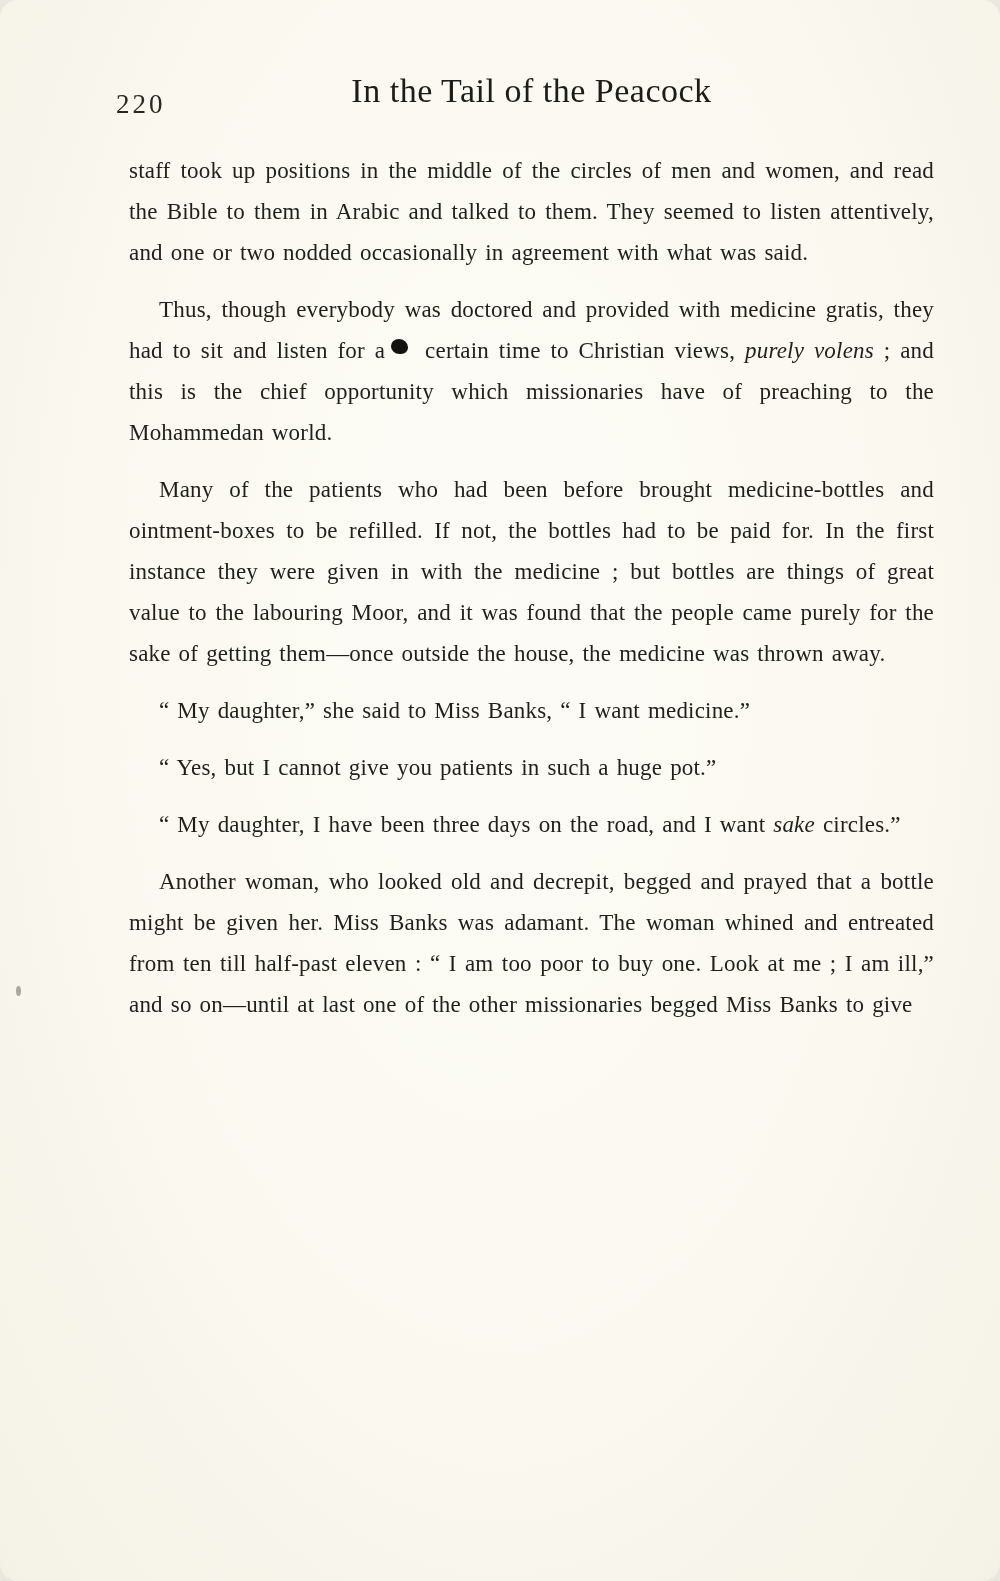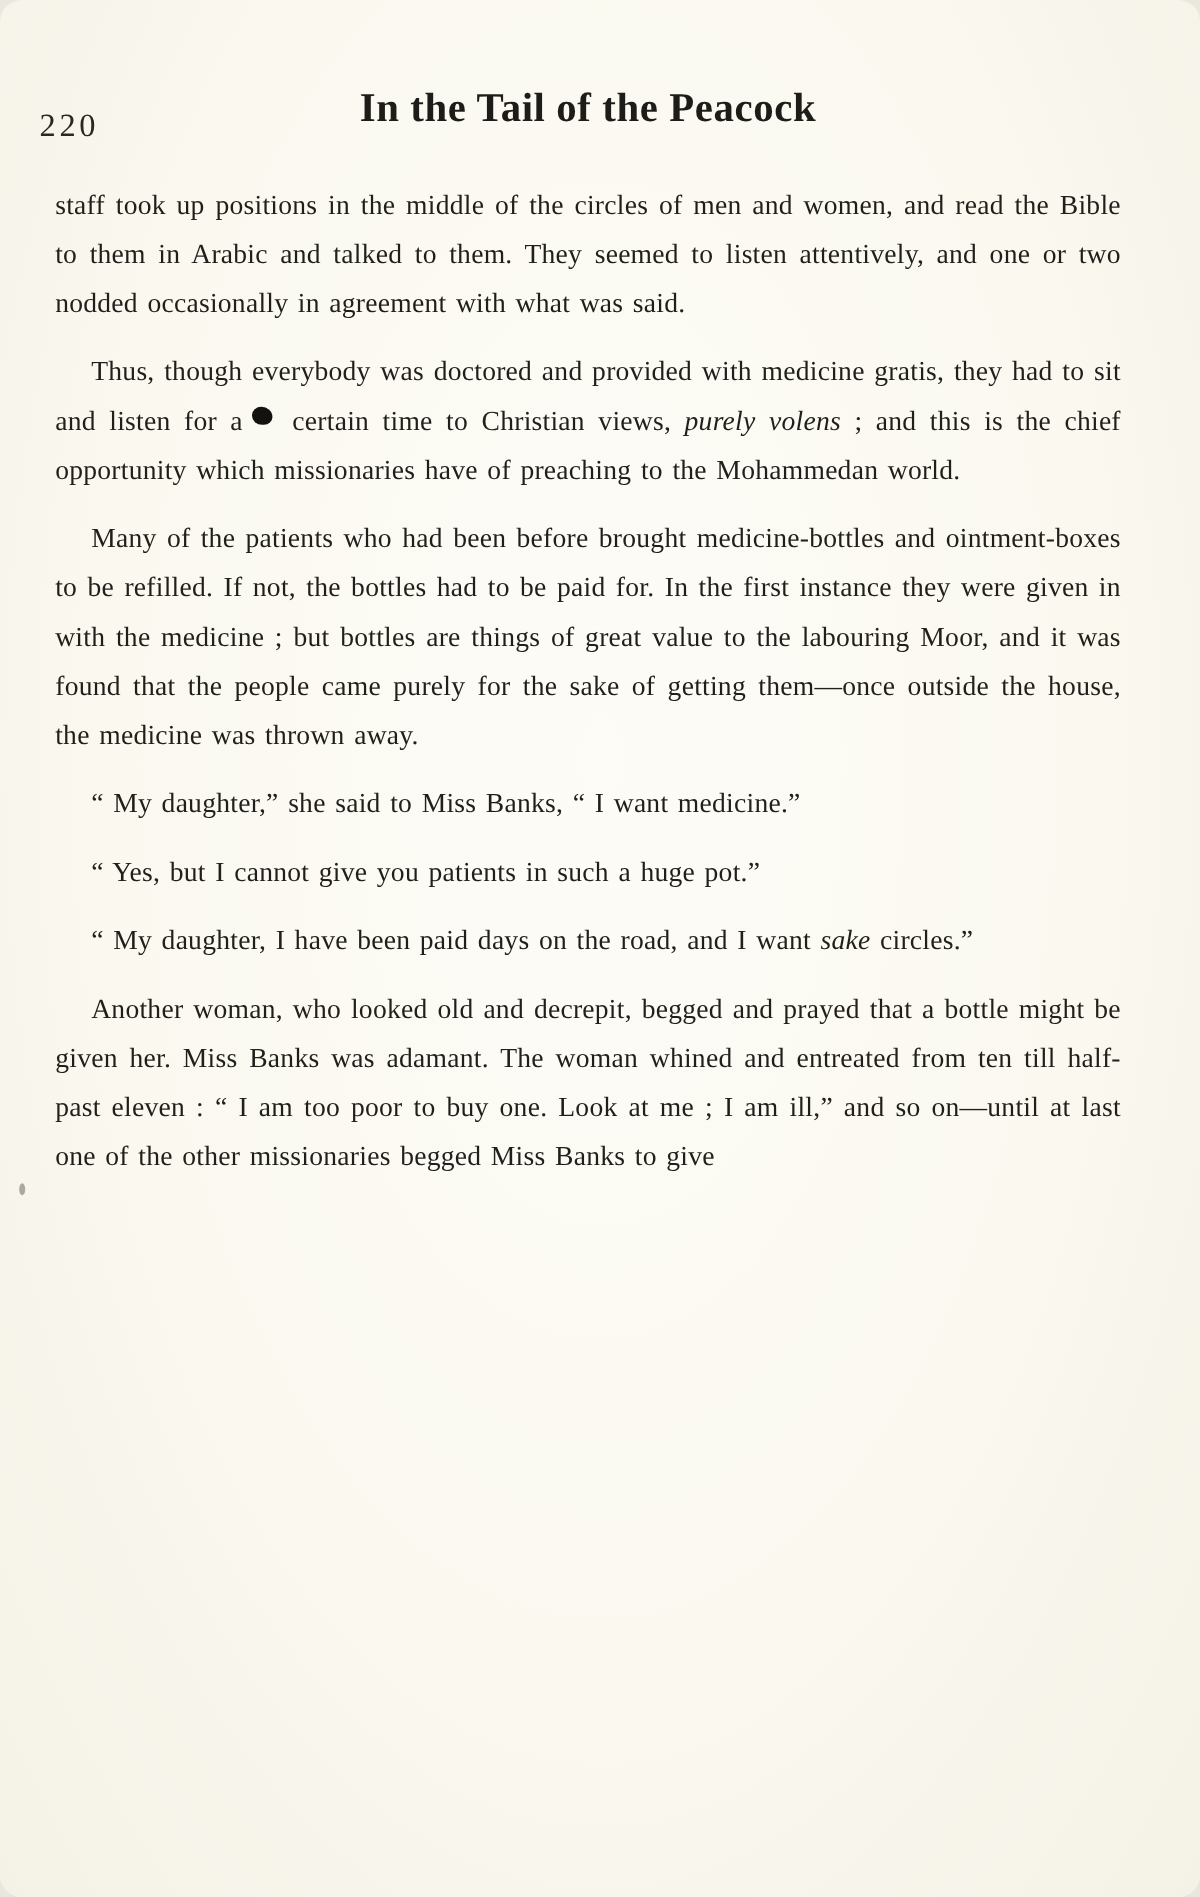--- a/index.html
+++ b/index.html
@@ -9,42 +9,42 @@
   }
   .page {
     position: relative;
     width: 1000px;
     height: 1581px;
     margin: 0 auto;
     box-sizing: border-box;
     background: radial-gradient(ellipse at 50% 40%, #fdfcf7 0%, #faf8ef 60%, #f4f1e6 100%);
     color: #211f1b;
     font-family: "Liberation Serif", "DejaVu Serif", serif;
-    padding: 72px 50px 30px 30px;
+    padding: 72px 50px 30px 113px;
     overflow: hidden;
     border-radius: 18px;
   }
   .page-header {
     position: relative;
     height: 52px;
     margin-bottom: 26px;
   }
   .page-number {
     position: absolute;
     left: 3px;
     bottom: 4px;
     font-size: 27px;
     letter-spacing: 3px;
     color: #2a2823;
   }
   .running-title {
     margin: 0;
     text-align: center;
     font-size: 34px;
-    font-weight: 700;
+    font-weight: 400;
     letter-spacing: 0.5px;
     color: #1e1c18;
   }
   .page-body {
     font-size: 23px;
     line-height: 41px;
     text-align: justify;
     letter-spacing: 0.2px;
     word-spacing: 2px;
   }
@@ -90,16 +90,16 @@
   <header class="page-header">
     <span class="page-number">220</span>
     <h1 class="running-title">In the Tail of the Peacock</h1>
   </header>
   <main class="page-body" id="paragraphs">
       <p class="para"><span>staff took up positions in the middle of the circles of men and women, and read the Bible to them in Arabic and talked to them.  They seemed to listen attentively, and one or two nodded occasionally in agreement with what was said.</span></p>
       <p class="para indent"><span>Thus, though everybody was doctored and provided with medicine gratis, they had to sit and listen for a </span><span class="inkblot">c</span><span>ertain time to Christian views, </span><em>purely volens</em><span> ; and this is the chief opportunity which missionaries have of preaching to the Mohammedan world.</span></p>
       <p class="para indent"><span>Many of the patients who had been before brought medicine-bottles and ointment-boxes to be refilled.  If not, the bottles had to be paid for.  In the first instance they were given in with the medicine ; but bottles are things of great value to the labouring Moor, and it was found that the people came purely for the sake of getting them—once outside the house, the medicine was thrown away.</span></p>
       <p class="para indent"><span>“ My daughter,” she said to Miss Banks, “ I want medicine.”</span></p>
       <p class="para indent"><span>“ Yes, but I cannot give you patients in such a huge pot.”</span></p>
-      <p class="para indent"><span>“ My daughter, I have been paid days on the road, and I want </span><em>sake</em><span> circles.”</span></p>
+      <p class="para indent"><span>“ My daughter, I have been three days on the road, and I want </span><em>sake</em><span> circles.”</span></p>
       <p class="para indent"><span>Another woman, who looked old and decrepit, begged and prayed that a bottle might be given her.  Miss Banks was adamant.  The woman whined and entreated from ten till half-past eleven : “ I am too poor to buy one. Look at me ; I am ill,” and so on—until at last one of the other missionaries begged Miss Banks to give</span></p>
     </main>
 </div>
 
 </body></html>

